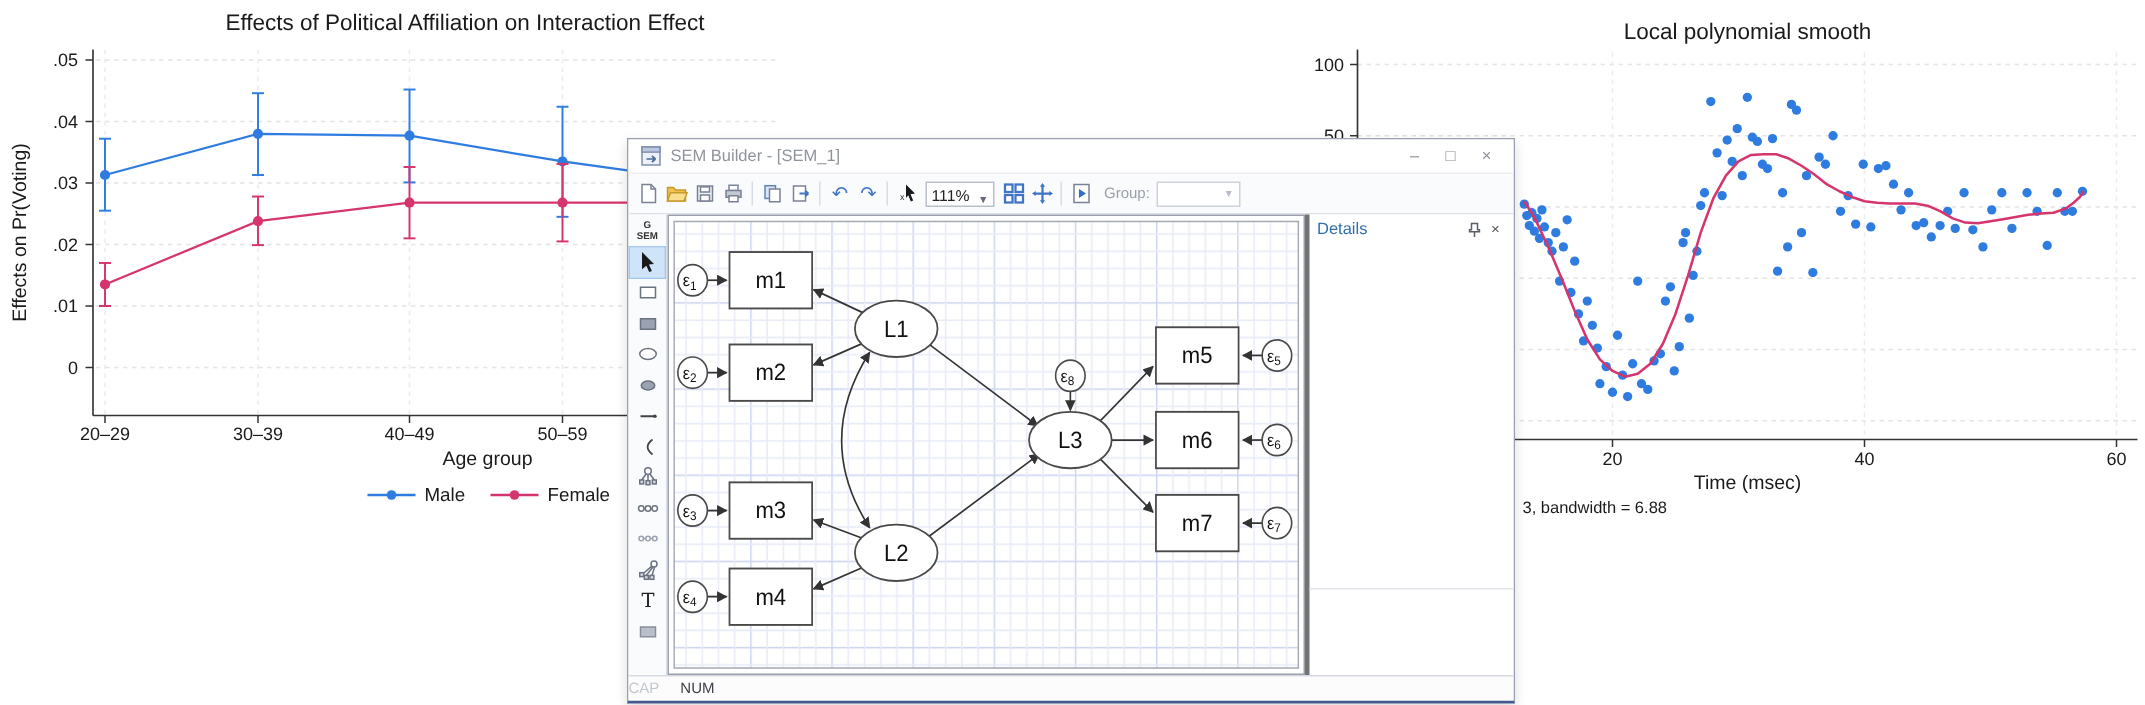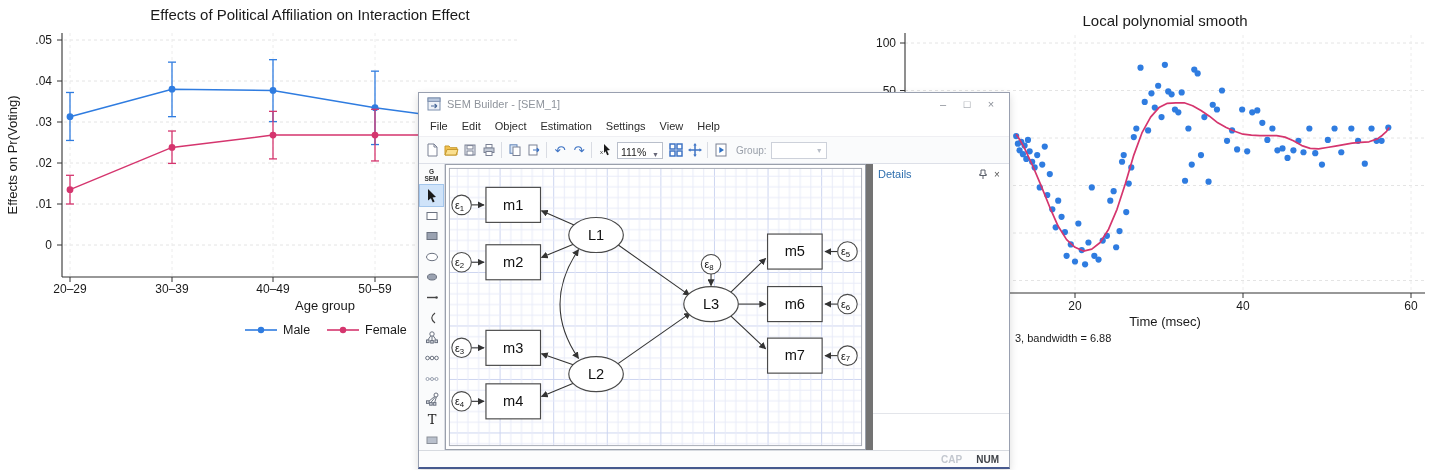--- a/index.html
+++ b/index.html
@@ -33,27 +33,27 @@
   .group-label{font-size:10px;color:#9aa0aa;margin:0 4px 0 6px;}
   .group-combo{width:56px;height:17px;border:1px solid #cdd1da;background:#fff;display:flex;align-items:center;box-sizing:border-box;}
   .group-combo .arrow{margin-left:auto;color:#b9bfc9;font-size:7px;padding-right:3px;}
   .content{flex:1;display:flex;min-height:0;}
   .palette{width:25px;background:#fafbfc;border-right:1px solid #d9dce3;display:flex;flex-direction:column;align-items:center;padding-top:1px;flex:0 0 auto;}
   .pal-cell{width:23px;height:20.5px;display:flex;align-items:center;justify-content:center;box-sizing:border-box;}
   .pal-cell.selected{background:#cfe3f9;outline:1px solid #a3c6ec;}
   .pal-logo{font-size:6.5px;line-height:1.1;text-align:center;color:#333;font-weight:bold;}
   .canvas-viewport{flex:1;position:relative;background:#fff;border:1px solid #9aa0ab;margin:0;min-width:0;}
   .canvas-viewport svg{display:block;width:100%;height:100%;}
-  .details{width:136px;border-left:7px solid #737373;display:flex;flex-direction:column;background:#fff;flex:0 0 auto;}
+  .details{width:136px;border-left:3px solid #737373;display:flex;flex-direction:column;background:#fff;flex:0 0 auto;}
   .details-header{height:20px;display:flex;align-items:center;padding:0 5px;flex:0 0 auto;}
   .details-title{font-size:11px;color:#2f6fae;flex:1;}
   .details-hicon{width:14px;height:14px;display:flex;align-items:center;justify-content:center;color:#555;font-size:10px;}
   .details-body{flex:1;position:relative;}
   .details-divider{position:absolute;left:0;right:0;top:229px;border-top:1px solid #e3e5ea;}
-  .statusbar{height:16px;border-top:1px solid #d7dae0;background:#fcfcfd;display:flex;align-items:center;justify-content:flex-end;padding-right:10px;gap:14px;flex:0 0 auto;font-weight:bold;}
+  .statusbar{height:16px;border-top:1px solid #d7dae0;background:#fcfcfd;display:flex;align-items:center;padding-right:26px;gap:14px;flex:0 0 auto;}
   .status-cap{font-size:10px;color:#c3c7cf;}
   .status-num{font-size:10px;color:#3f4248;}
 </style>
 </head>
 <body>
 
 <svg id="left-chart" class="chart" width="520" height="360" viewBox="0 0 520 360">
     <line x1="64" y1="40" x2="518" y2="40" stroke="#e4e4e4" stroke-dasharray="3,3"></line>
     <line x1="64" y1="81" x2="518" y2="81" stroke="#e4e4e4" stroke-dasharray="3,3"></line>
     <line x1="64" y1="122" x2="518" y2="122" stroke="#e4e4e4" stroke-dasharray="3,3"></line>
@@ -273,29 +273,20 @@
         <rect x="1" y="1" width="12" height="3.4" fill="#b9c8de" stroke="#7d8fae"></rect>
         <path d="M4 9 L10 9 M10 9 L7.6 7 M10 9 L7.6 11" stroke="#4a6a9a" fill="none" stroke-width="1.1"></path>
       </svg>
     </span>
     <span class="t-text">SEM Builder - [SEM_1]</span>
     <span class="win-btn">–</span>
     <span class="win-btn">□</span>
     <span class="win-btn">×</span>
   </div>
 
-  <div class="menubar">
-    <span class="menu-item">File</span>
-    <span class="menu-item">Edit</span>
-    <span class="menu-item">Object</span>
-    <span class="menu-item">Estimation</span>
-    <span class="menu-item">Settings</span>
-    <span class="menu-item">View</span>
-    <span class="menu-item">Help</span>
-  </div>
 
   <div class="toolbar" id="toolbar">
       <span class="tb-icon">
         <svg width="16" height="16" viewBox="0 0 16 16">
           <path d="M4 2 h6 l3 3 v9 H4 Z" fill="#fff" stroke="#7a8194"></path>
           <path d="M10 2 v3 h3" fill="none" stroke="#7a8194"></path>
         </svg>
       </span>
       <span class="tb-icon">
         <svg width="16" height="16" viewBox="0 0 16 16">

